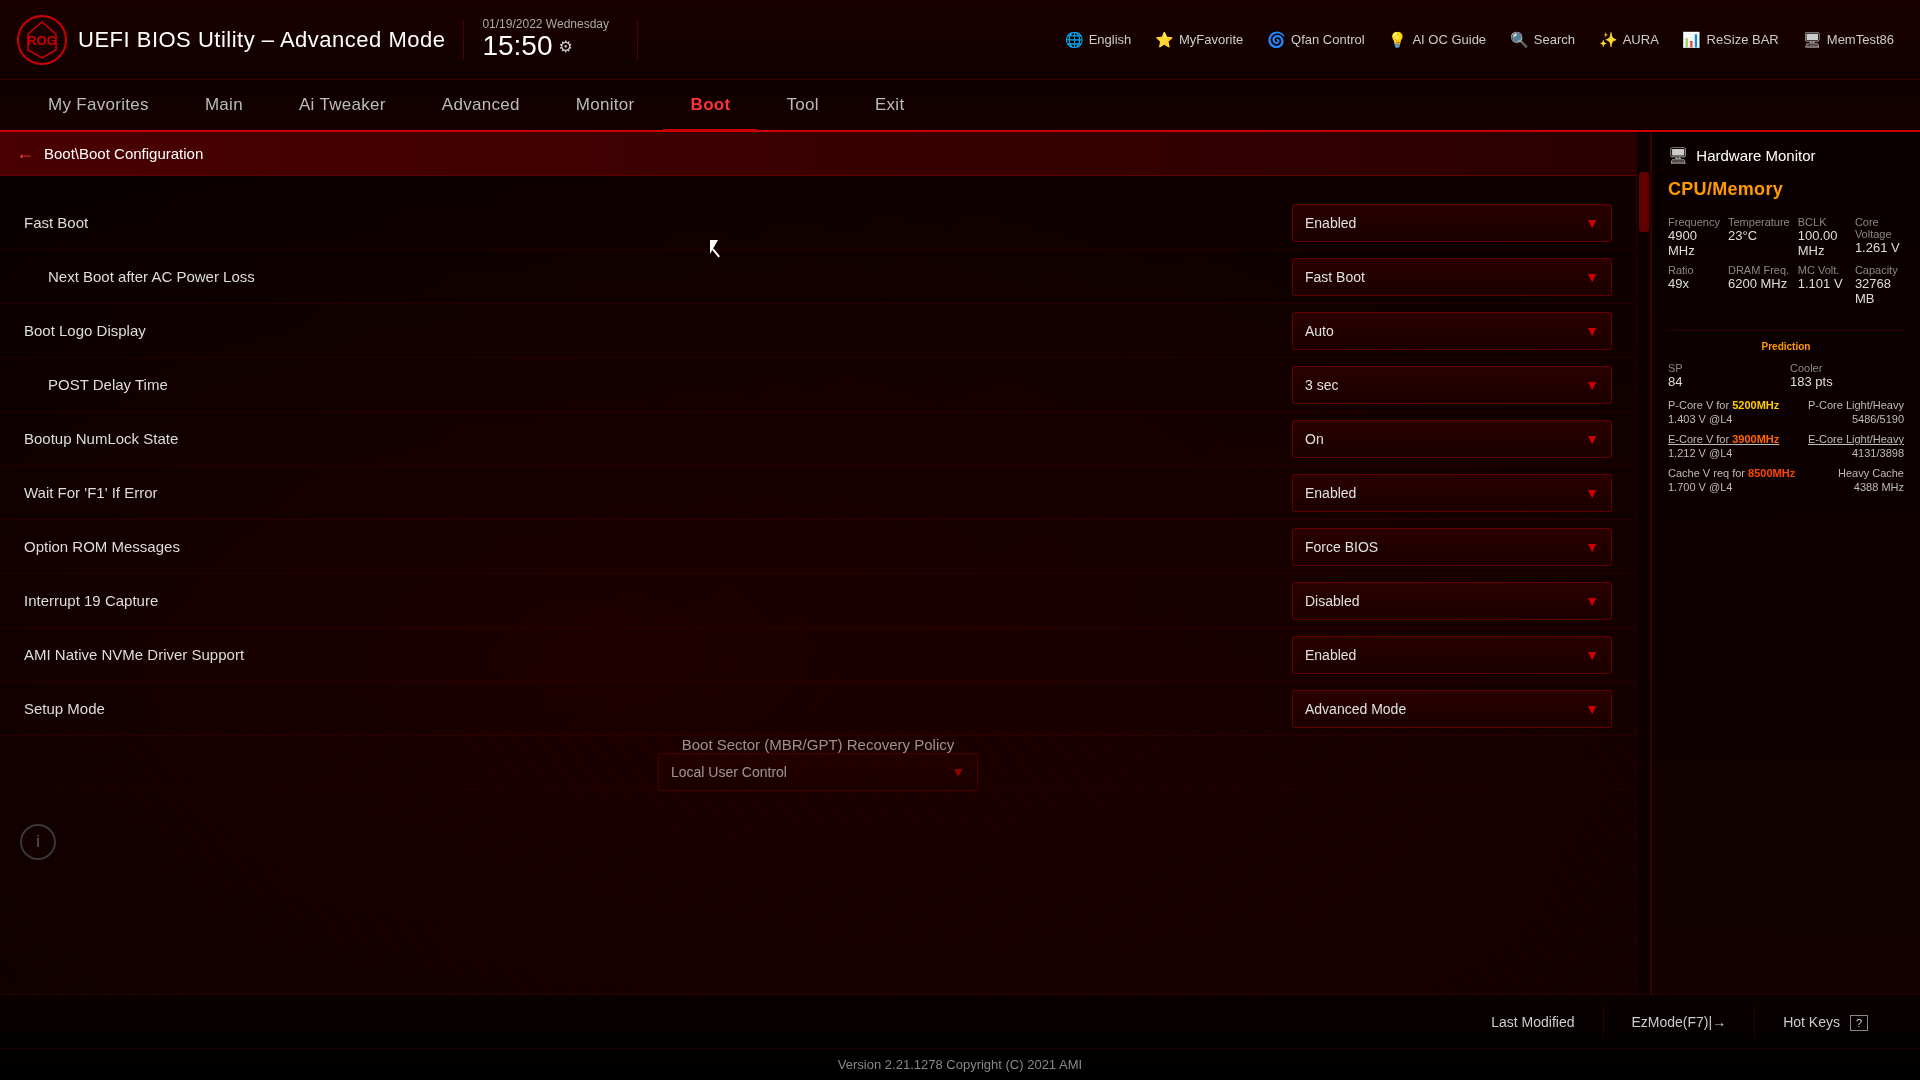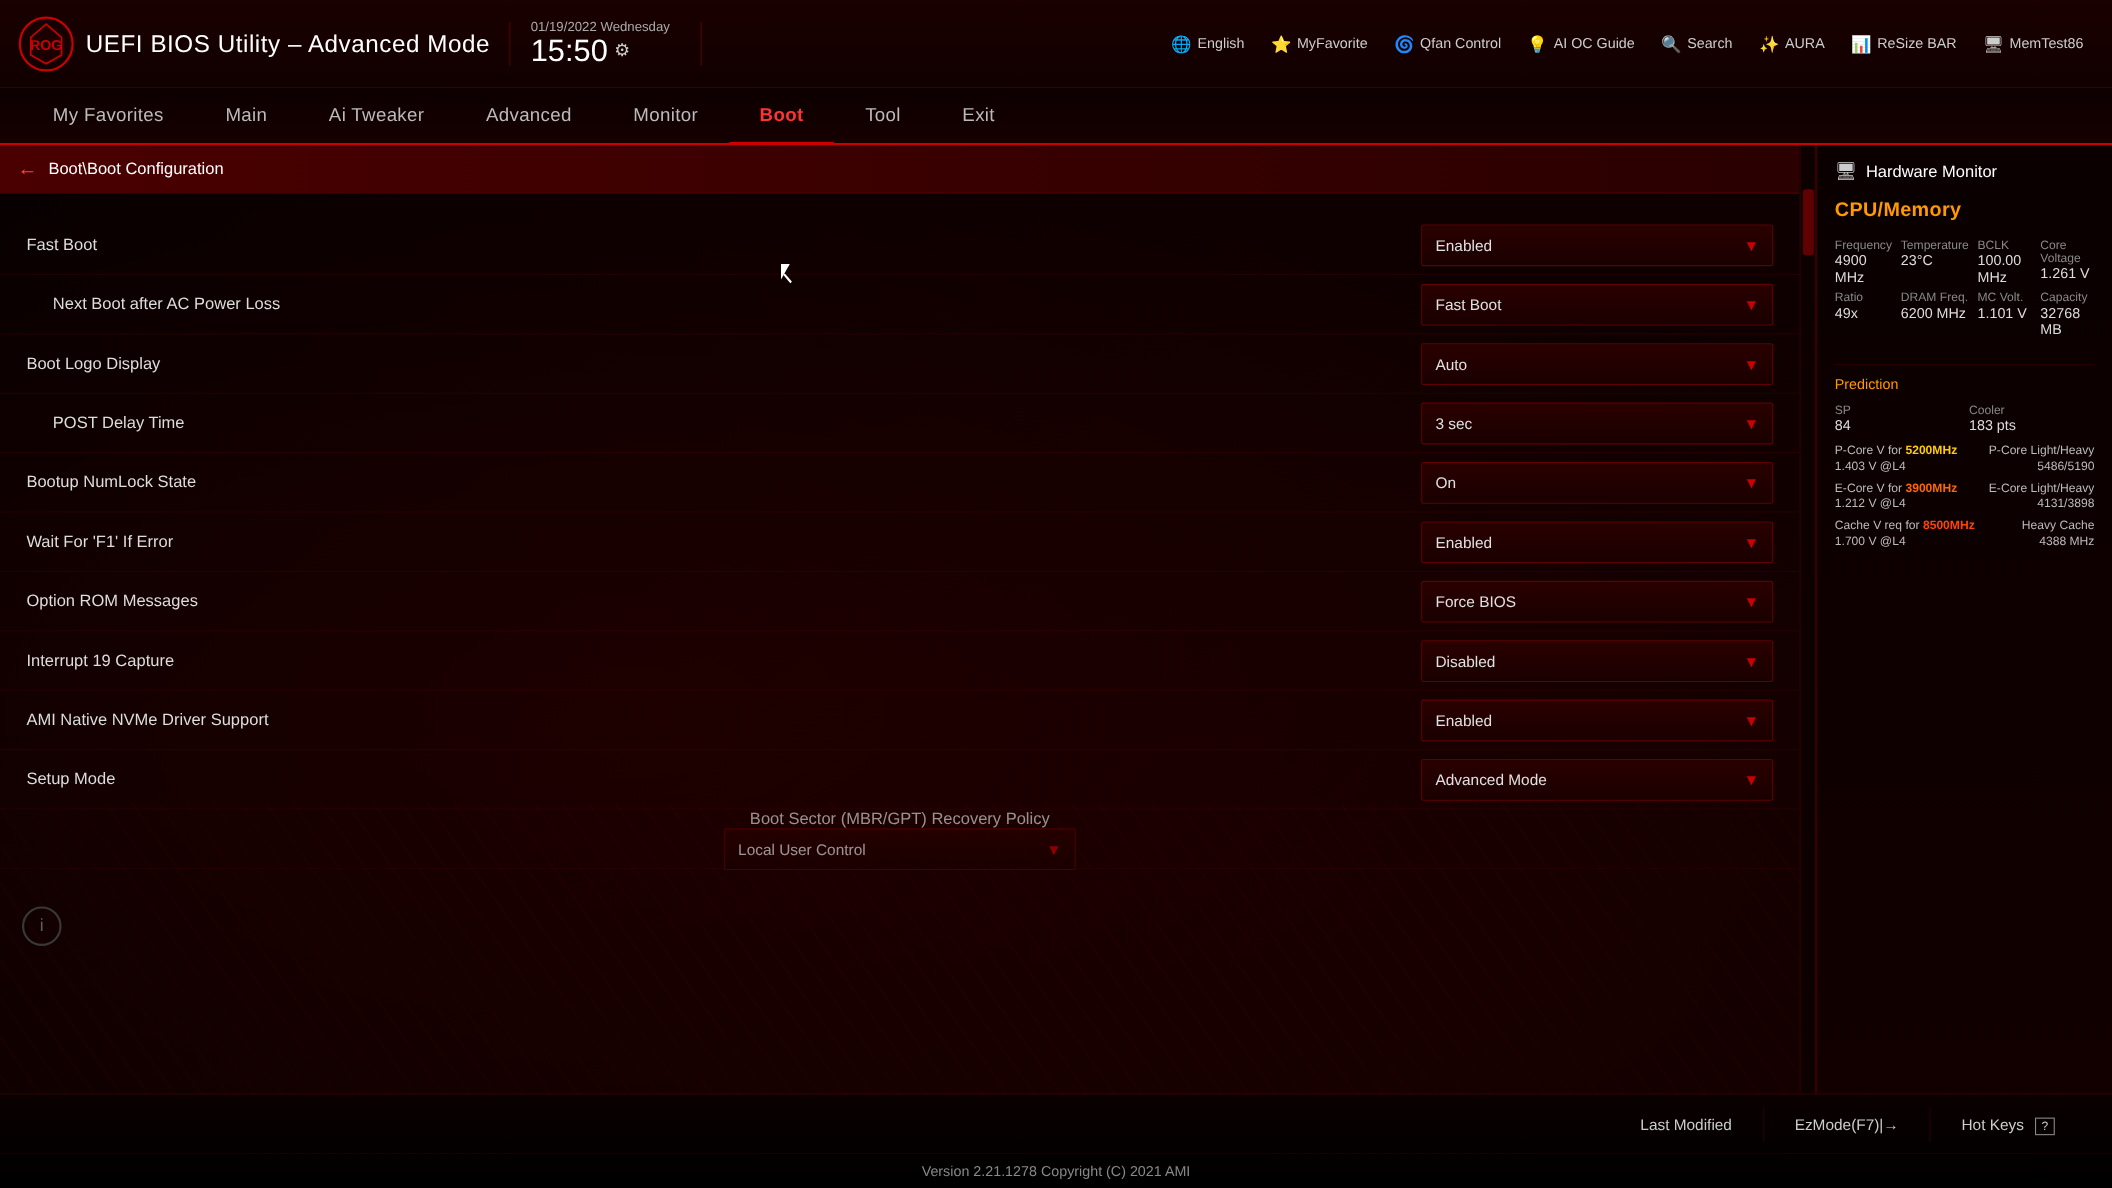--- a/index.html
+++ b/index.html
@@ -338,23 +338,24 @@
     }
 
     .hw-divider {
       height: 1px;
       background: #2a0000;
       margin: 10px 0;
     }
 
     .prediction-title {
       color: #ff9900;
-      font-size: 13px;
-      font-weight: 400;
+      font-size: 10px;
+      font-weight: 700;
       margin-bottom: 10px;
+      text-align: center;
     }
 
     .pred-grid {
       display: grid;
       grid-template-columns: 1fr 1fr;
       gap: 4px 8px;
       margin-bottom: 10px;
     }
 
     .pred-detail {
@@ -733,21 +734,21 @@
 
       <div class="pred-detail">
         <span><span>P-Core V for</span> <span class="pred-highlight">5200MHz</span></span>
         <span>P-Core Light/Heavy</span>
       </div>
       <div class="pred-detail">
         <span>1.403 V @L4</span>
         <span>5486/5190</span>
       </div>
 
-      <div class="pred-detail" style="margin-top:6px;">
+      <div class="pred-detail" style="margin-top:6px;text-decoration:underline;">
         <span><span>E-Core V for</span> <span class="pred-highlight-orange">3900MHz</span></span>
         <span>E-Core Light/Heavy</span>
       </div>
       <div class="pred-detail">
         <span>1.212 V @L4</span>
         <span>4131/3898</span>
       </div>
 
       <div class="pred-detail" style="margin-top:6px;">
         <span><span>Cache V req for</span> <span class="pred-highlight-red">8500MHz</span></span>

